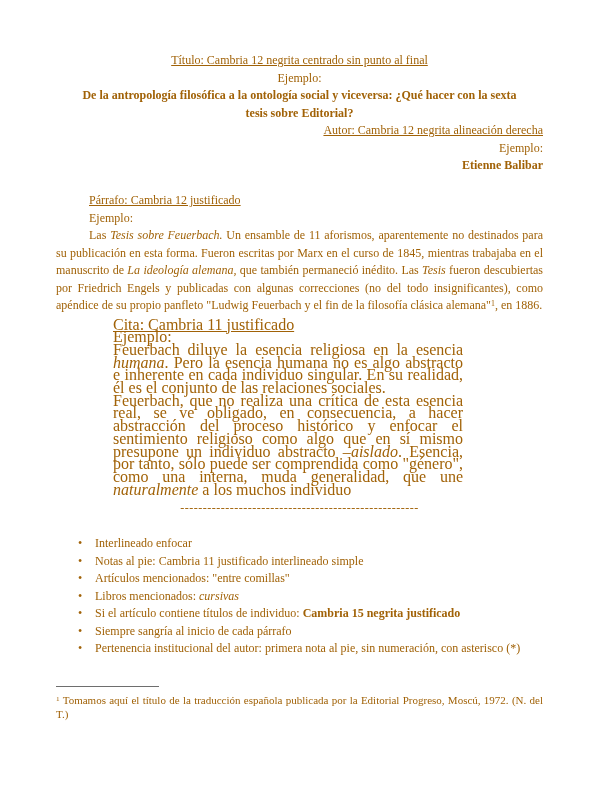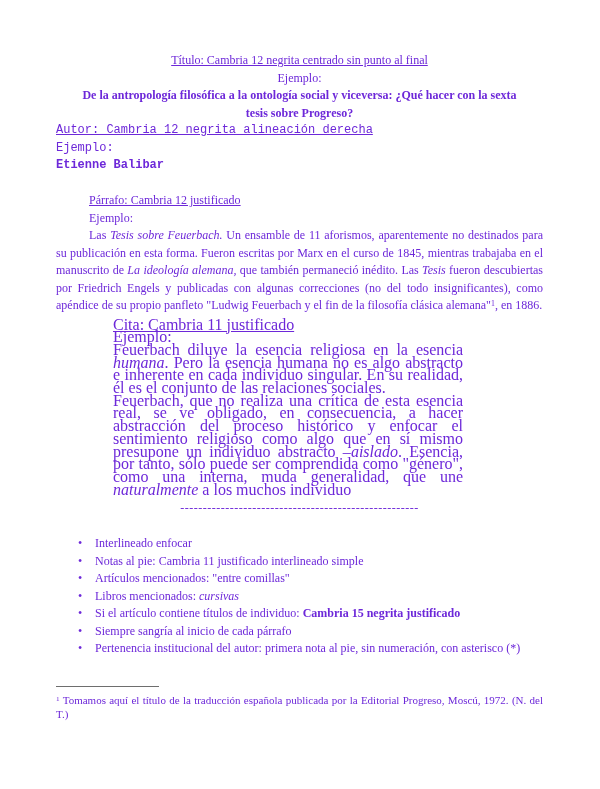--- a/index.html
+++ b/index.html
@@ -3,32 +3,32 @@
 <meta charset="utf-8">
 <style>
   html, body { margin: 0; padding: 0; background: #ffffff; }
   .page {
     position: relative;
     width: 600px;
     height: 789px;
     background: #ffffff;
     overflow: hidden;
     font-family: "Liberation Serif", serif;
-    color: #6d28d9;
+    color: #a16207;
   }
   .content {
     position: absolute;
     left: 56px;
     top: 52px;
     width: 487px;
     font-size: 12px;
     line-height: 17.5px;
   }
   .center { text-align: center; }
-  .right  { text-align: left; font-family: Liberation Mono, monospace; }
+  .right  { text-align: right; }
   .just   { text-align: justify; }
   .u      { text-decoration: underline; }
   .b      { font-weight: bold; }
   sup { font-size: 0.65em; line-height: 0; position: relative; top: -0.4em; vertical-align: baseline; }
   i { font-style: italic; }
   b { font-weight: bold; }
 
   .para-block { margin-top: 17.5px; }
   .indent { text-indent: 33px; }
 
@@ -82,21 +82,21 @@
 </style>
 </head>
 <body>
 
 <div class="page">
   <div class="content">
 
     <div class="center u">Título: Cambria 12 negrita centrado sin punto al final</div>
     <div class="center">Ejemplo:</div>
     <div class="center b">De la antropología filosófica a la ontología social y viceversa: ¿Qué hacer con la sexta</div>
-    <div class="center b">tesis sobre Progreso?</div>
+    <div class="center b">tesis sobre Editorial?</div>
 
     <div class="right u">Autor: Cambria 12 negrita alineación derecha</div>
     <div class="right">Ejemplo:</div>
     <div class="right b">Etienne Balibar</div>
 
     <div class="para-block">
       <div class="indent u-wrap"><span class="u">Párrafo: Cambria 12 justificado</span></div>
       <div class="indent">Ejemplo:</div>
       <div class="just indent"><span>Las </span><i>Tesis sobre Feuerbach.</i><span> Un ensamble de 11 aforismos, aparentemente no destinados para su publicación en esta forma. Fueron escritas por Marx en el curso de 1845, mientras trabajaba en el manuscrito de </span><i>La ideología alemana,</i><span> que también permaneció inédito. Las </span><i>Tesis</i><span> fueron descubiertas por Friedrich Engels y publicadas con algunas correcciones (no del todo insignificantes), como apéndice de su propio panfleto "Ludwig Feuerbach y el fin de la filosofía clásica alemana"</span><sup>1</sup><span>, en 1886.</span></div>
     </div>

